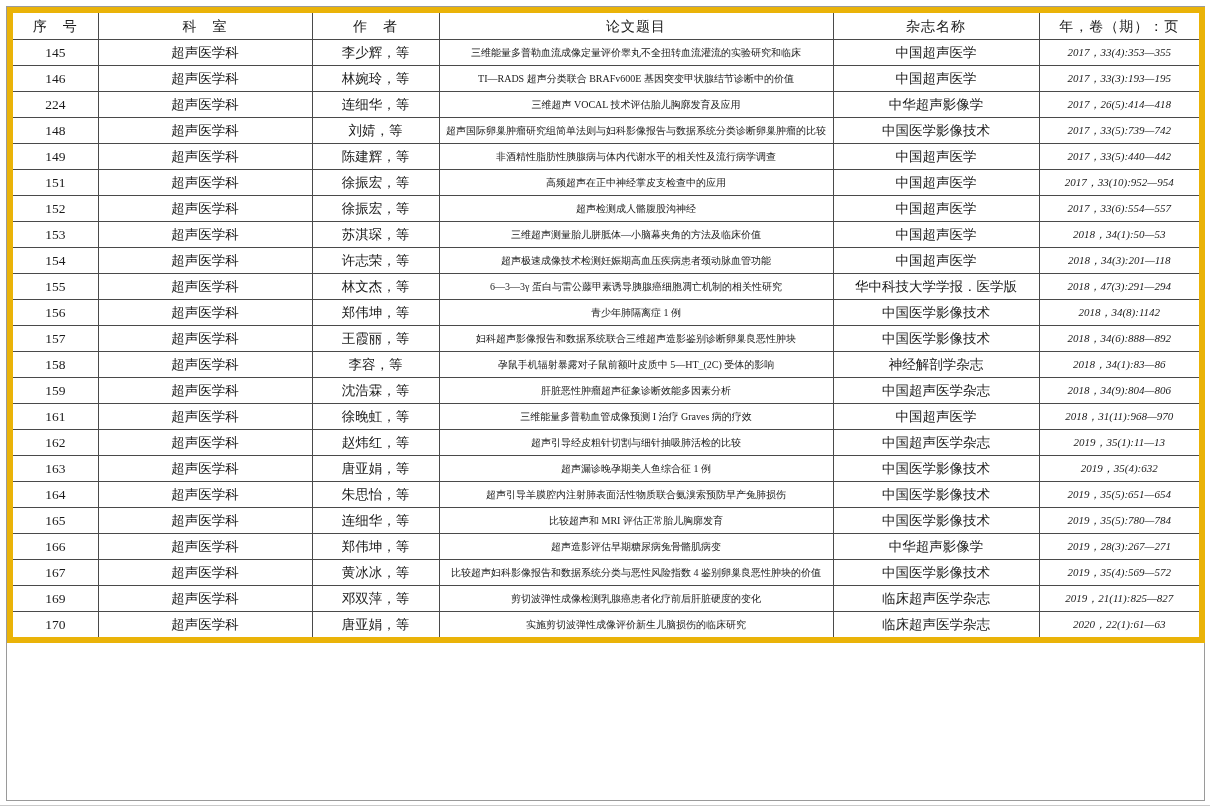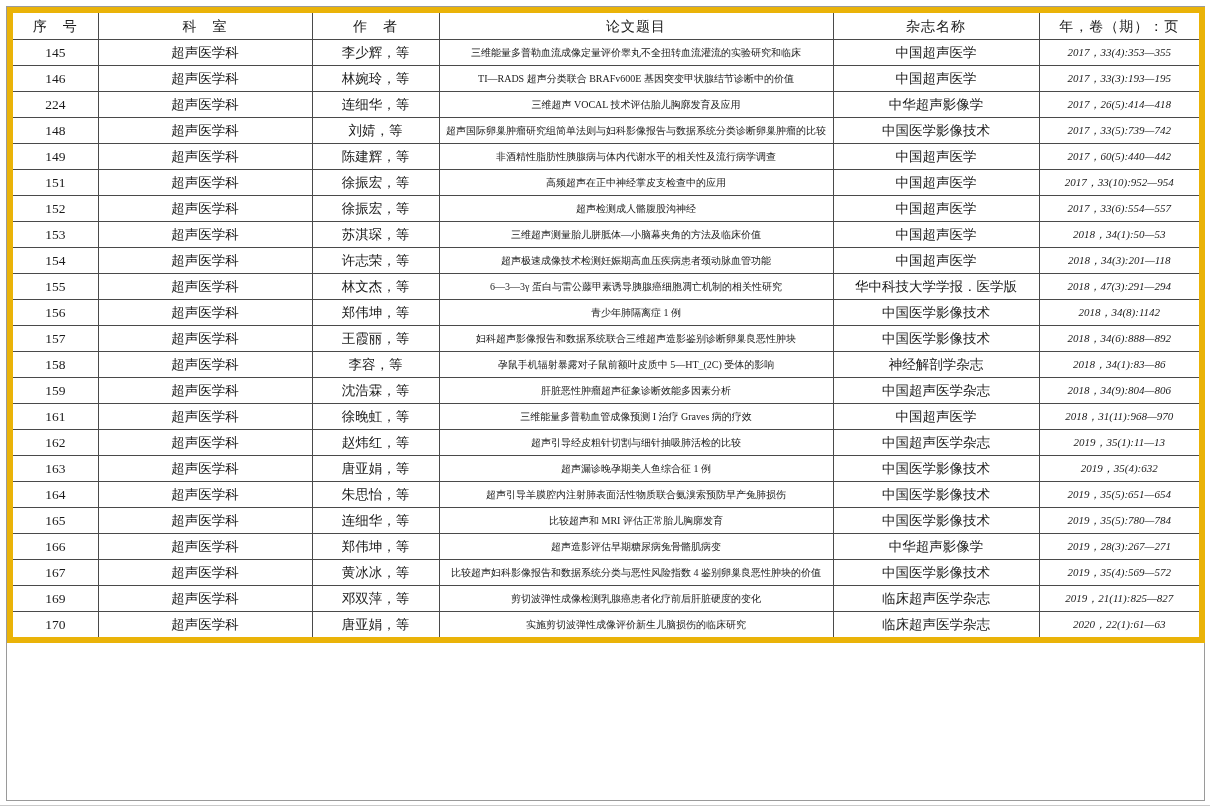--- a/index.html
+++ b/index.html
@@ -115,21 +115,21 @@
           <td class="c-title">超声国际卵巢肿瘤研究组简单法则与妇科影像报告与数据系统分类诊断卵巢肿瘤的比较</td>
           <td class="c-journal">中国医学影像技术</td>
           <td class="c-year">2017，33(5):739—742</td>
         </tr>
         <tr>
           <td class="c-seq">149</td>
           <td class="c-dept">超声医学科</td>
           <td class="c-author">陈建辉，等</td>
           <td class="c-title">非酒精性脂肪性胰腺病与体内代谢水平的相关性及流行病学调查</td>
           <td class="c-journal">中国超声医学</td>
-          <td class="c-year">2017，60(5):440—442</td>
+          <td class="c-year">2017，33(5):440—442</td>
         </tr>
         <tr>
           <td class="c-seq">151</td>
           <td class="c-dept">超声医学科</td>
           <td class="c-author">徐振宏，等</td>
           <td class="c-title">高频超声在正中神经掌皮支检查中的应用</td>
           <td class="c-journal">中国超声医学</td>
           <td class="c-year">2017，33(10):952—954</td>
         </tr>
         <tr>

